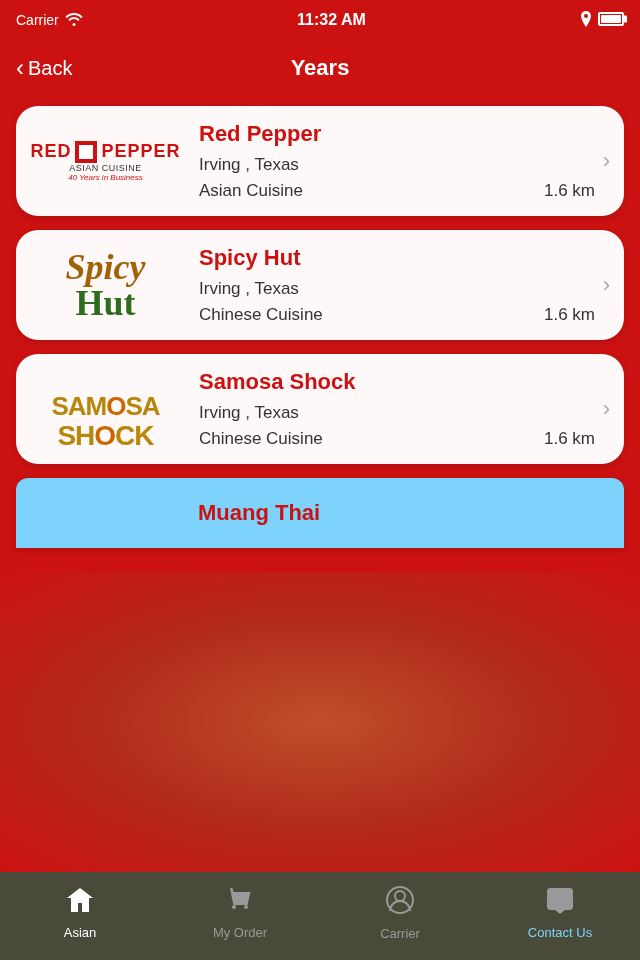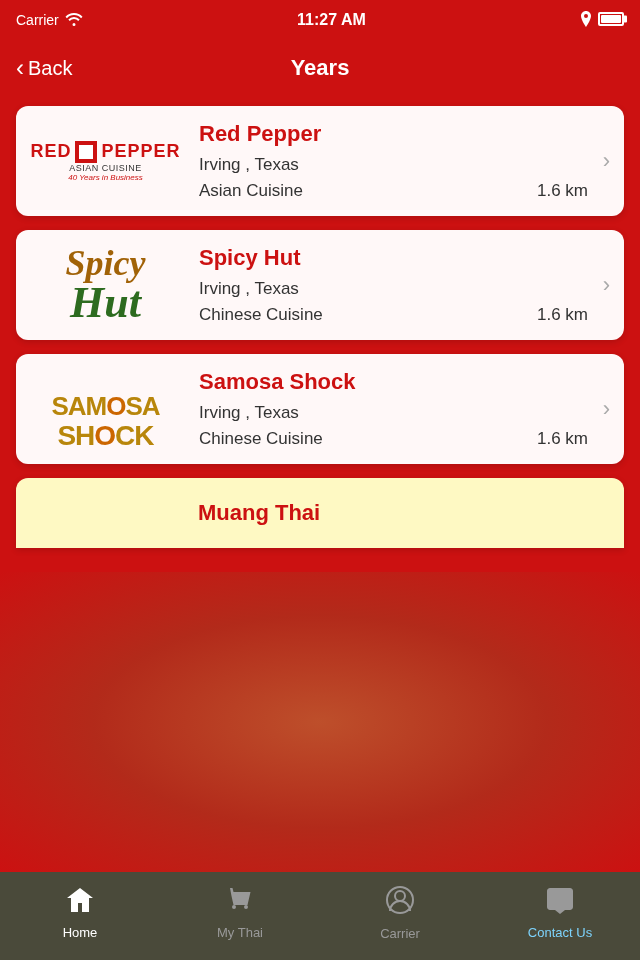--- a/index.html
+++ b/index.html
@@ -75,21 +75,21 @@
       left: 0;
       right: 0;
       height: 300px;
       background: radial-gradient(ellipse at center, rgba(180,120,60,0.6) 0%, rgba(140,80,40,0.4) 50%, transparent 100%);
       z-index: 0;
     }
 
     
     .restaurant-card {
       background: #fff8f8;
-      border-radius: 12px;
+      border-radius: 22px;
       display: flex;
       align-items: center;
       padding: 14px 12px;
       position: relative;
       z-index: 1;
       min-height: 110px;
       box-shadow: 0 2px 6px rgba(0,0,0,0.15);
     }
     .restaurant-logo {
       width: 155px;
@@ -120,21 +120,21 @@
       align-items: center;
       justify-content: space-between;
     }
     .restaurant-cuisine {
       color: #333;
       font-size: 17px;
     }
     .restaurant-distance {
       color: #333;
       font-size: 17px;
-      margin-right: 24px;
+      margin-right: 17px;
     }
     .chevron {
       position: absolute;
       right: 14px;
       top: 50%;
       transform: translateY(-50%);
       color: #aaa;
       font-size: 22px;
     }
 
@@ -189,22 +189,21 @@
       line-height: 1;
     }
     .spicy-text {
       font-size: 36px;
       font-style: italic;
       font-weight: 700;
       color: #a16207;
       font-family: Georgia, serif;
     }
     .hut-text {
-      font-size: 44px;
-      font-style: italic;
+      font-size: 36px;
       font-weight: 700;
       color: #2d6b1f;
       font-family: Georgia, serif;
     }
 
     
     .samosa-logo {
       display: flex;
       flex-direction: column;
       align-items: center;
@@ -224,21 +223,21 @@
       color: #b8860b;
       text-transform: uppercase;
       letter-spacing: -1px;
     }
     .shock-o {
       color: #cc6600;
     }
 
     
     .partial-card {
-      background: #fef9c3;
+      background: #7dd3fc;
       border-radius: 12px 12px 0 0;
       padding: 22px 12px;
       position: relative;
       z-index: 1;
       height: 70px;
       overflow: hidden;
       box-shadow: 0 2px 6px rgba(0,0,0,0.15);
       display: flex;
       align-items: center;
     }
@@ -315,21 +314,21 @@
 
 <div class="status-bar">
   <div class="status-left">
     <span>Carrier</span>
     <span>
       <svg width="18" height="14" viewBox="0 0 18 14" fill="white">
         <path d="M9 11a1.5 1.5 0 1 1 0 3 1.5 1.5 0 0 1 0-3zm0-4a5.5 5.5 0 0 1 4.24 2l1.42-1.42A7.5 7.5 0 0 0 9 5a7.5 7.5 0 0 0-5.66 2.58L4.76 9A5.5 5.5 0 0 1 9 7zm0-4a9.5 9.5 0 0 1 7.07 3.15l1.42-1.42A11.5 11.5 0 0 0 9 1a11.5 11.5 0 0 0-8.49 3.73l1.42 1.42A9.5 9.5 0 0 1 9 3z"></path>
       </svg>
     </span>
   </div>
-  <div class="status-center">11:27 AM</div>
+  <div class="status-center">11:32 AM</div>
   <div class="status-right">
     <span>
       <svg width="12" height="16" viewBox="0 0 12 16" fill="white">
         <path d="M6 0C3.24 0 1 2.24 1 5c0 3.75 5 11 5 11s5-7.25 5-11c0-2.76-2.24-5-5-5zm0 7a2 2 0 1 1 0-4 2 2 0 0 1 0 4z"></path>
       </svg>
     </span>
     <span>
       <div class="battery"><div class="battery-fill"></div></div>
     </span>
   </div>
@@ -412,29 +411,29 @@
   </div>
 </div>
 
 <div class="tab-bar">
   <div class="tab-item active">
     <span class="tab-icon">
       <svg width="30" height="28" viewBox="0 0 30 28" fill="white">
         <path d="M15 2L2 12h4v14h7v-9h4v9h7V12h4L15 2z"></path>
       </svg>
     </span>
-    <span class="tab-label">Home</span>
+    <span class="tab-label">Asian</span>
   </div>
   <div class="tab-item">
     <span class="tab-icon">
       <svg width="30" height="28" viewBox="0 0 30 28" fill="#999">
         <path d="M2 2h3l1.5 8 2 9h14l3-13H8.5L7.5 2H2zm7 17a2 2 0 1 0 0 4 2 2 0 0 0 0-4zm12 0a2 2 0 1 0 0 4 2 2 0 0 0 0-4z"></path>
       </svg>
     </span>
-    <span class="tab-label" style="color:#999;">My Thai</span>
+    <span class="tab-label" style="color:#999;">My Order</span>
   </div>
   <div class="tab-item">
     <span class="tab-icon">
       <svg width="30" height="30" viewBox="0 0 30 30" fill="none" stroke="#999" stroke-width="2">
         <circle cx="15" cy="15" r="13"></circle>
         <circle cx="15" cy="11" r="5"></circle>
         <path d="M5 26c0-5.523 4.477-10 10-10s10 4.477 10 10"></path>
       </svg>
     </span>
     <span class="tab-label" style="color:#999;">Carrier</span>

